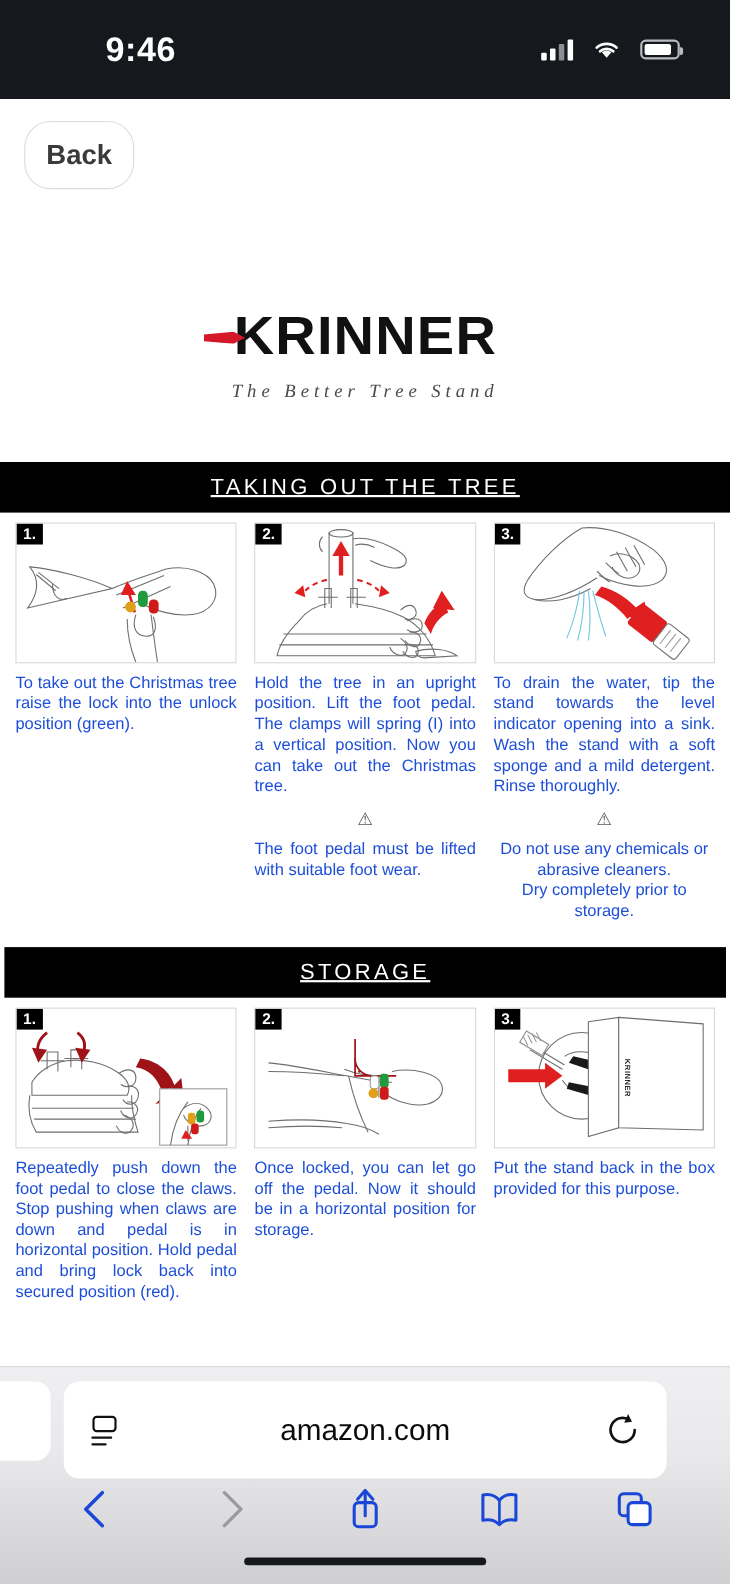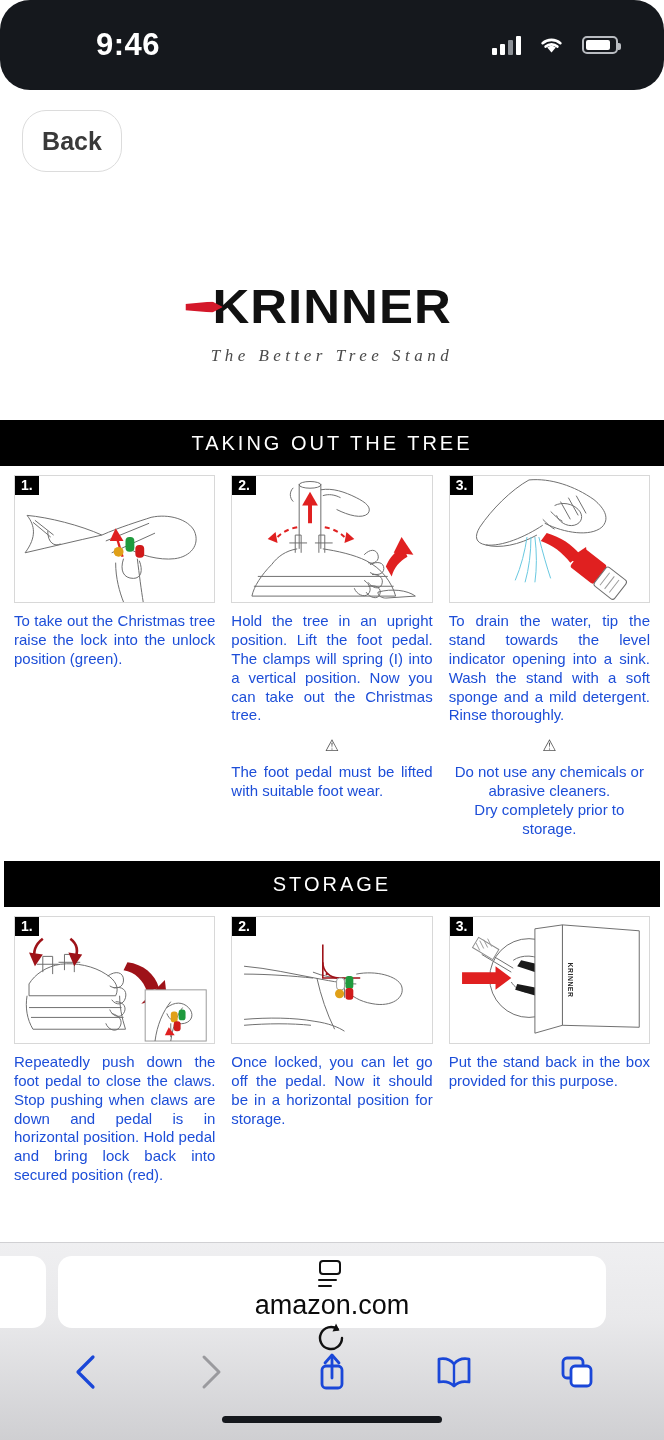--- a/index.html
+++ b/index.html
@@ -7,21 +7,21 @@
     width:664px; height:1440px;
     font-family:"Liberation Sans", sans-serif;
     background:#fff; overflow:hidden;
   }
   .phone { position:relative; width:664px; height:1440px; background:#fff; }
 
   
   .statusbar {
     height:90px; background:#15181d; color:#fff;
     display:flex; align-items:center; justify-content:space-between;
-    padding:0 46px 0 0; position:relative;border-radius:30px;
+    padding:0 46px 0 0; position:relative;
   }
   .status-time {
     font-size:31px; font-weight:bold; letter-spacing:0.5px;
     margin-left:96px; font-family:"Liberation Sans", sans-serif;
   }
   .status-right { display:flex; align-items:center; gap:17px; }
   .bars { display:flex; align-items:flex-end; gap:3px; height:19px; }
   .bars i { display:block; width:5px; background:#fff; border-radius:1px; }
   .bars i:nth-child(1){height:7px;background:#fff;}
   .bars i:nth-child(2){height:11px;background:#fff;}
@@ -64,20 +64,21 @@
   .logo-tag {
     margin-top:12px; font-size:17px; letter-spacing:4.5px;
     font-style:italic; color:#4a4a4a;
     font-family:"Liberation Serif", serif;
   }
 
   .section-bar {
     background:#000; color:#fff; text-align:center;
     font-size:20px; letter-spacing:3px; padding:12px 0 11px;
     font-family:"Liberation Sans", sans-serif;
+    text-decoration:underline;
   }
   .section-bar.inset { margin:0 4px; }
 
   .cols { display:flex; gap:16px; padding:9px 14px 0; align-items:flex-start; }
   .col { flex:1 1 0; min-width:0; }
 
   .figure {
     position:relative; border:1px solid #d8d8d8; background:#fff;
     height:128px; overflow:hidden;
   }
@@ -104,23 +105,23 @@
     position:absolute; left:0; bottom:0; width:100%; height:198px;
     background:linear-gradient(to bottom,#efeff1 0%,#e9e9eb 38%,#cfcfd2 100%);
     border-top:1px solid #d0d0d3;
   }
   .tabrow { position:relative; height:98px; }
   .tab-peek {
     position:absolute; left:-50px; top:13px; width:96px; height:72px;
     background:#fff; border-radius:14px;
   }
   .urlbar {
-    position:absolute; left:58px; right:58px; top:13px; height:72px;
+    position:absolute; left:58px; right:58px; top:13px; height:88px;
     background:#fff; border-radius:14px;
-    display:flex; align-items:center; padding:0 22px;flex-direction:column;
+    display:flex; align-items:center; padding:0 22px;
   }
   .url-text {
     flex:1; text-align:center; font-size:27px; color:#0b0b0b;
     font-family:"Liberation Sans", sans-serif;
   }
   .ic { width:34px; height:34px; flex:0 0 34px; }
 
   .toolbar {
     display:flex; align-items:center; justify-content:space-around;
     height:62px; padding:0 26px;

